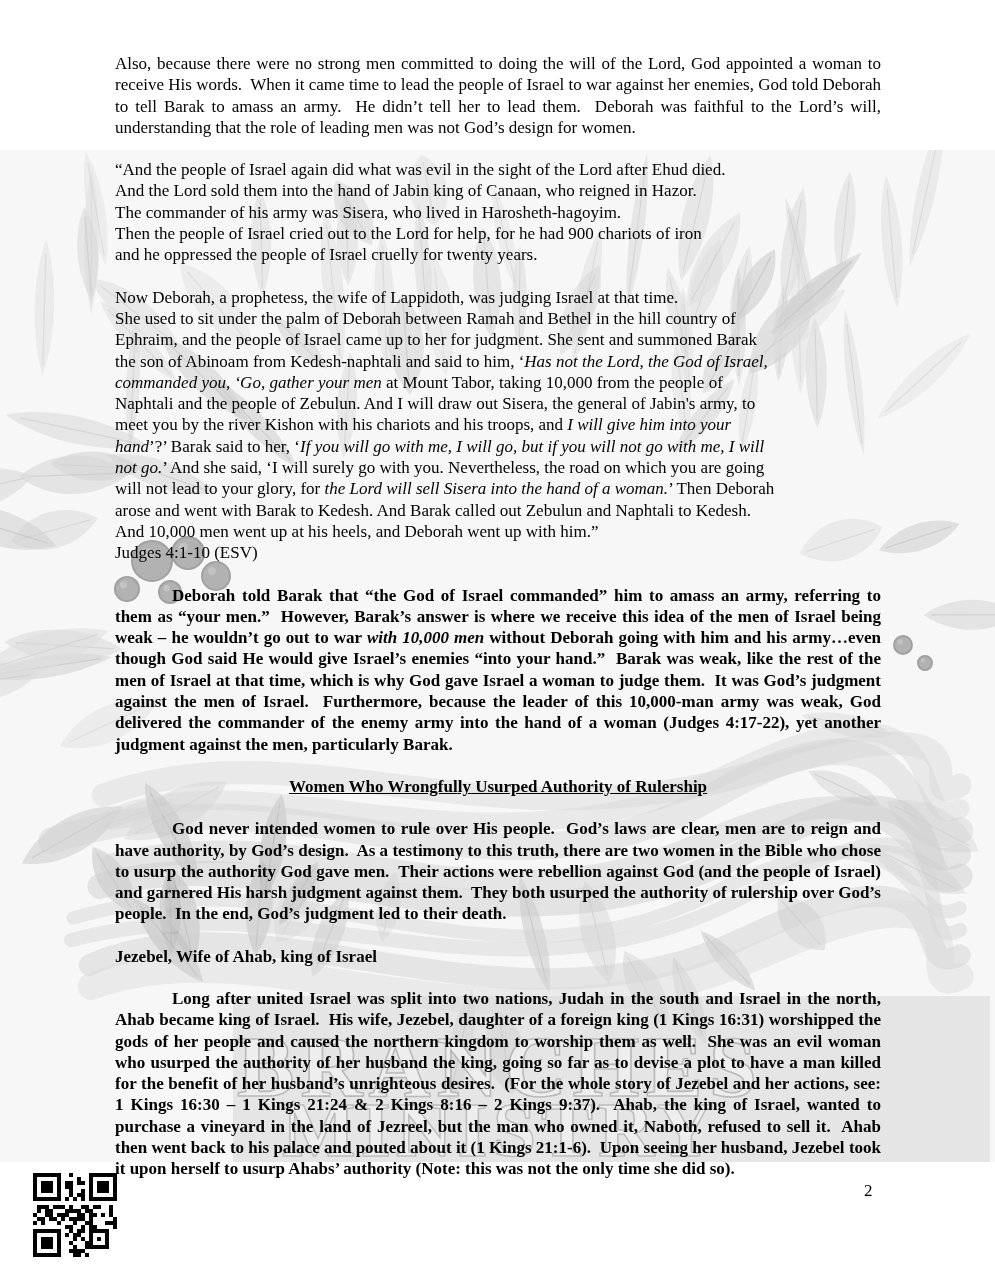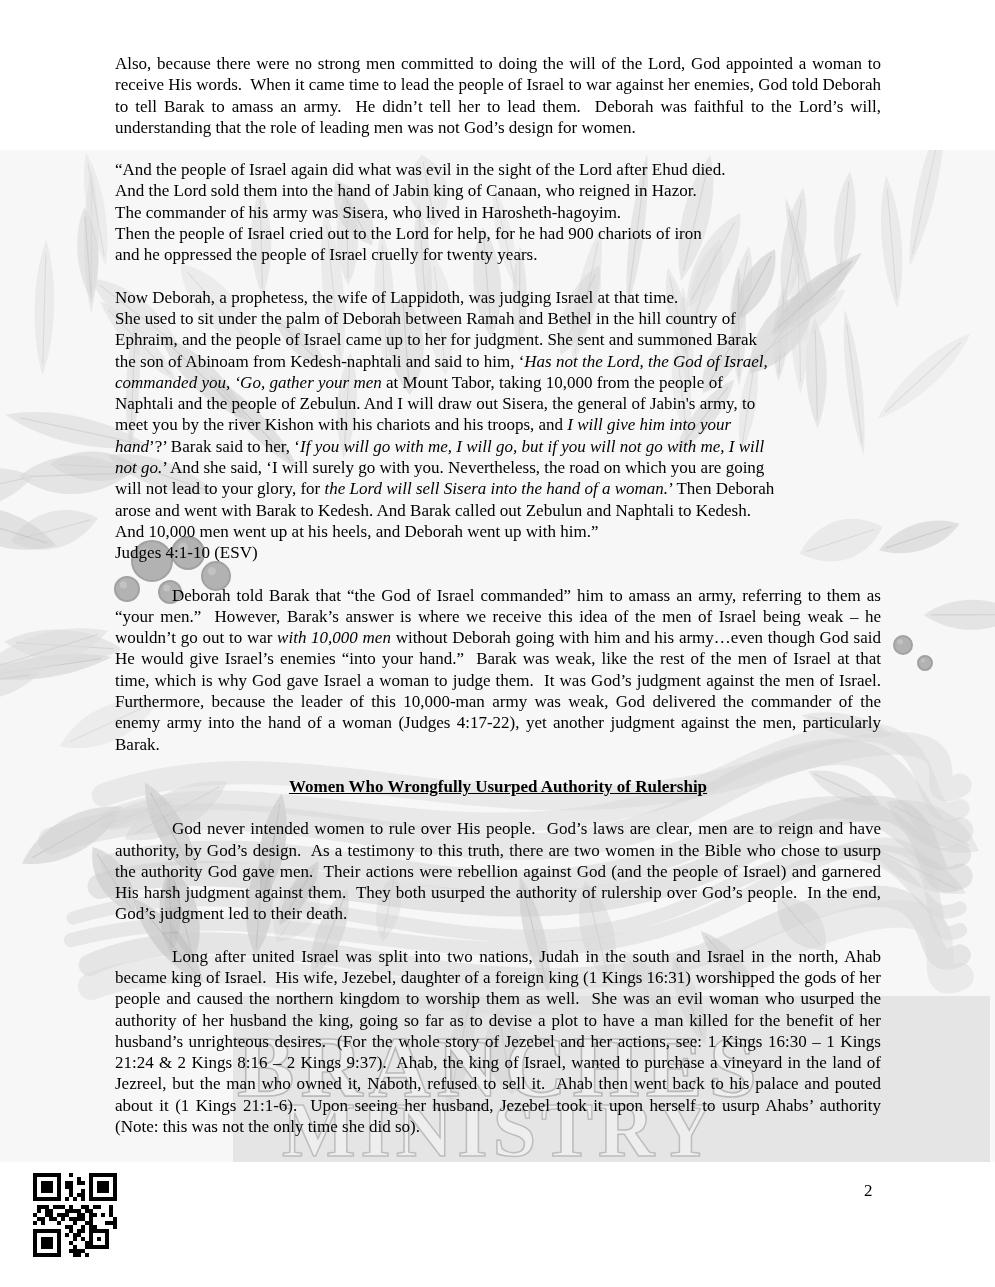--- a/index.html
+++ b/index.html
@@ -4,21 +4,21 @@
 <style>
   html,body{margin:0;padding:0;background:#ffffff;}
   body{width:995px;height:1287px;position:relative;font-family:"Liberation Serif","DejaVu Serif",serif;color:#000;}
   .page{position:absolute;inset:0;overflow:hidden;background:#fff;}
   .watermark{position:absolute;left:0;top:0;z-index:0;}
   .content{position:absolute;left:115px;top:53px;width:766px;z-index:1;font-size:17px;line-height:21.3px;}
   .content p,.content h2,.content h3{margin:21px 0 0 0;font-size:17px;line-height:21.3px;}
   .content .first{margin-top:0;}
   .just{text-align:justify;white-space:pre-wrap;}
   .center{text-align:left;}
-  .indent{text-indent:57px;}
+  .indent{text-indent:57px;font-weight:bold;}
   .heading{text-align:center;font-weight:bold;}
   .heading .hu{text-decoration:underline;margin-top:32px;}
   .subheading{font-weight:bold;text-align:left;}
   .it{font-style:italic;}
   .qr{position:absolute;left:33px;top:1173px;width:84px;height:84px;z-index:1;}
   .page-number{position:absolute;left:864px;top:1180px;z-index:1;font-size:17px;line-height:21px;}
 </style>
 </head>
 <body>
 
@@ -253,20 +253,21 @@
     </g>
   </svg>
 
   <div class="content">
     <p class="just first"><span>Also, because there were no strong men committed to doing the will of the Lord, God appointed a woman to receive His words.  When it came time to lead the people of Israel to war against her enemies, God told Deborah to tell Barak to amass an army.  He didn’t tell her to lead them.  Deborah was faithful to the Lord’s will, understanding that the role of leading men was not God’s design for women.</span></p>
     <p class="center"><span>“And the people of Israel again did what was evil in the sight of the Lord after Ehud died.</span><br><span>And the Lord sold them into the hand of Jabin king of Canaan, who reigned in Hazor.</span><br><span>The commander of his army was Sisera, who lived in Harosheth-hagoyim.</span><br><span>Then the people of Israel cried out to the Lord for help, for he had 900 chariots of iron</span><br><span>and he oppressed the people of Israel cruelly for twenty years.</span></p>
     <p class="center"><span>Now Deborah, a prophetess, the wife of Lappidoth, was judging Israel at that time.</span><br><span>She used to sit under the palm of Deborah between Ramah and Bethel in the hill country of</span><br><span>Ephraim, and the people of Israel came up to her for judgment. She sent and summoned Barak</span><br><span>the son of Abinoam from Kedesh-naphtali and said to him, ‘</span><span class="it">Has not the Lord, the God of Israel,</span><br><span class="it">commanded you, ‘Go, gather your men</span><span> at Mount Tabor, taking 10,000 from the people of</span><br><span>Naphtali and the people of Zebulun. And I will draw out Sisera, the general of Jabin's army, to</span><br><span>meet you by the river Kishon with his chariots and his troops, and </span><span class="it">I will give him into your</span><br><span class="it">hand</span><span>’?’ Barak said to her, ‘</span><span class="it">If you will go with me, I will go, but if you will not go with me, I will</span><br><span class="it">not go.</span><span>’ And she said, ‘I will surely go with you. Nevertheless, the road on which you are going</span><br><span>will not lead to your glory, for </span><span class="it">the Lord will sell Sisera into the hand of a woman.</span><span>’ Then Deborah</span><br><span>arose and went with Barak to Kedesh. And Barak called out Zebulun and Naphtali to Kedesh.</span><br><span>And 10,000 men went up at his heels, and Deborah went up with him.”</span><br><span>Judges 4:1-10 (ESV)</span></p>
     <p class="just indent"><span>Deborah told Barak that “the God of Israel commanded” him to amass an army, referring to them as “your men.”  However, Barak’s answer is where we receive this idea of the men of Israel being weak – he wouldn’t go out to war </span><span class="it">with 10,000 men</span><span> without Deborah going with him and his army…even though God said He would give Israel’s enemies “into your hand.”  Barak was weak, like the rest of the men of Israel at that time, which is why God gave Israel a woman to judge them.  It was God’s judgment against the men of Israel.  Furthermore, because the leader of this 10,000-man army was weak, God delivered the commander of the enemy army into the hand of a woman (Judges 4:17-22), yet another judgment against the men, particularly Barak.</span></p>
     <h2 class="heading"><span class="hu">Women Who Wrongfully Usurped Authority of Rulership</span></h2>
     <p class="just indent"><span>God never intended women to rule over His people.  God’s laws are clear, men are to reign and have authority, by God’s design.  As a testimony to this truth, there are two women in the Bible who chose to usurp the authority God gave men.  Their actions were rebellion against God (and the people of Israel) and garnered His harsh judgment against them.  They both usurped the authority of rulership over God’s people.  In the end, God’s judgment led to their death.</span></p>
+    <h3 class="subheading">Jezebel, Wife of Ahab, king of Israel</h3>
     <p class="just indent"><span>Long after united Israel was split into two nations, Judah in the south and Israel in the north, Ahab became king of Israel.  His wife, Jezebel, daughter of a foreign king (1 Kings 16:31) worshipped the gods of her people and caused the northern kingdom to worship them as well.  She was an evil woman who usurped the authority of her husband the king, going so far as to devise a plot to have a man killed for the benefit of her husband’s unrighteous desires.  (For the whole story of Jezebel and her actions, see: 1 Kings 16:30 – 1 Kings 21:24 &amp; 2 Kings 8:16 – 2 Kings 9:37).  Ahab, the king of Israel, wanted to purchase a vineyard in the land of Jezreel, but the man who owned it, Naboth, refused to sell it.  Ahab then went back to his palace and pouted about it (1 Kings 21:1-6).  Upon seeing her husband, Jezebel took it upon herself to usurp Ahabs’ authority (Note: this was not the only time she did so).</span></p>
   </div>
 
   <div class="qr">
     <svg id="qr-svg" width="84" height="84" viewBox="0 0 84 84">
         <rect x="0" y="0" width="84" height="84" fill="#ffffff"></rect>
         <rect x="0" y="0" width="4" height="4" fill="#000000"></rect>
         <rect x="4" y="0" width="4" height="4" fill="#000000"></rect>
         <rect x="8" y="0" width="4" height="4" fill="#000000"></rect>
         <rect x="12" y="0" width="4" height="4" fill="#000000"></rect>

